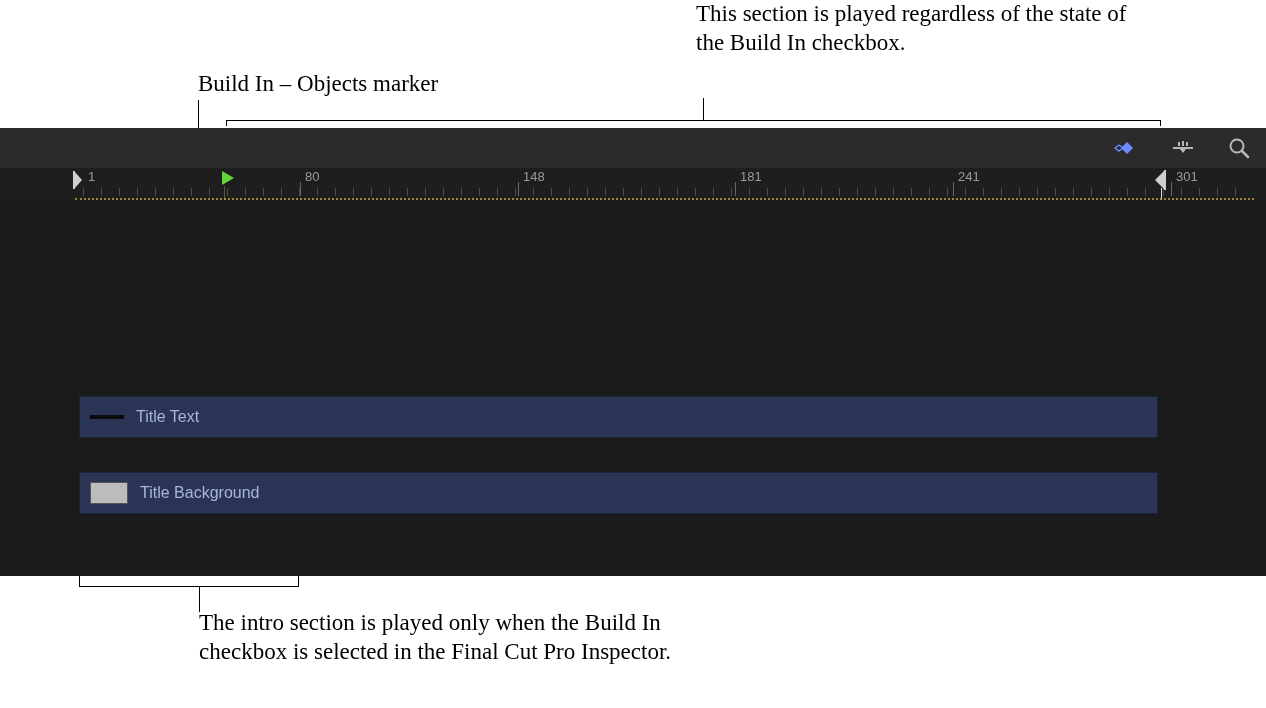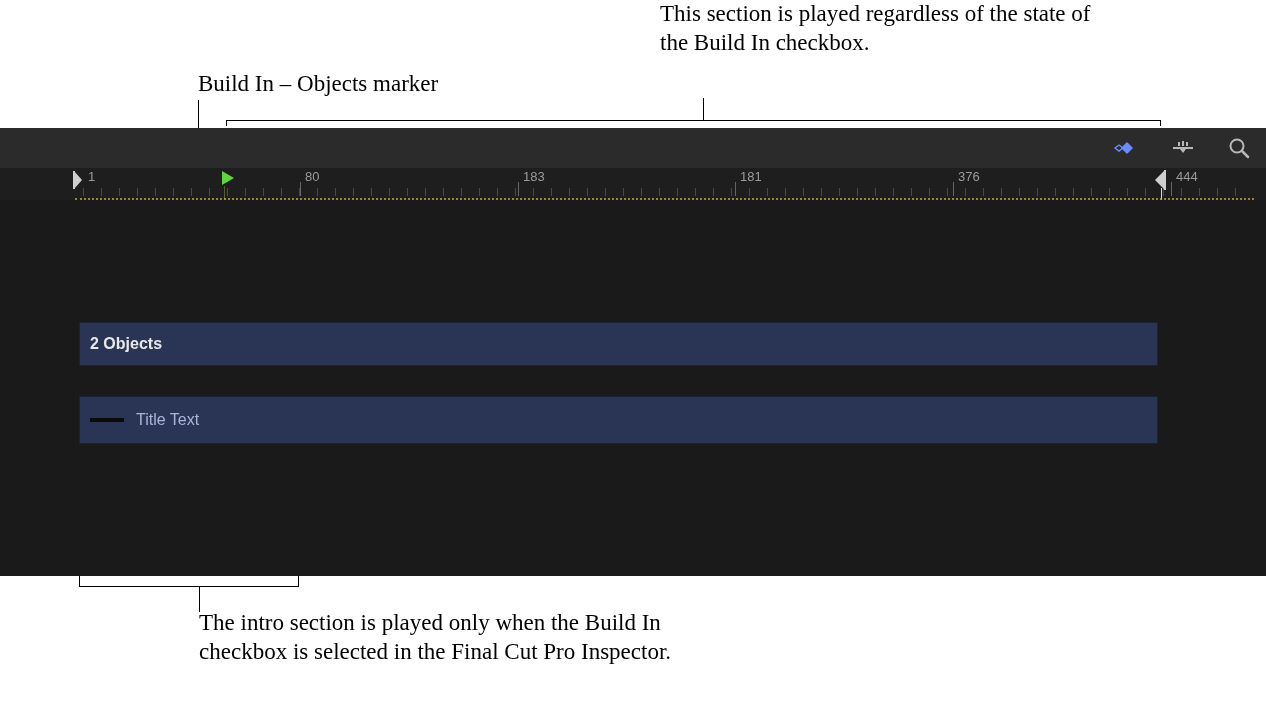--- a/index.html
+++ b/index.html
@@ -126,21 +126,21 @@
   
   .tracks {
     position: absolute;
     left: 0; right: 0;
     top: 72px;
     bottom: 0;
     background: #1a1a1a;
   }
   .track-row {
     position: absolute;
-    height: 48px;
+    height: 42px;
   }
   .bar {
     position: absolute;
     left: 79px;
     right: 108px;
     top: 0; bottom: 0;
     background: var(--track-navy);
     border: 1px solid var(--track-navy-border);
     display: flex;
     align-items: center;
@@ -193,21 +193,21 @@
   .bracket div { position: absolute; background:#000; }
 
   
   svg { display:block; }
 </style>
 </head>
 <body>
 
 <div class="callout" style="left:198px; top:70px; width:430px;">Build In – Objects marker</div>
 
-<div class="callout" style="left:660px; top:0px; width:440px;">This section is played regardless of the state of the Build In checkbox.</div>
+<div class="callout" style="left:696px; top:0px; width:440px;">This section is played regardless of the state of the Build In checkbox.</div>
 
 <div class="callout-line" style="left:198px; top:100px; width:1px; height:86px;"></div>
 
 <div class="bracket" style="left:226px; top:98px; width:935px; height:28px;">
   <div style="left:0; top:22px; width:935px; height:1px;"></div>
   <div style="left:0; top:22px; width:1px; height:6px;"></div>
   <div style="left:934px; top:22px; width:1px; height:6px;"></div>
   <div style="left:477px; top:0; width:1px; height:22px;"></div>
 </div>
 
@@ -300,27 +300,27 @@
         <div class="tick minor" style="left: 1052px;"></div>
         <div class="tick minor" style="left: 1070px;"></div>
         <div class="tick minor" style="left: 1088px;"></div>
         <div class="tick minor" style="left: 1106px;"></div>
         <div class="tick minor" style="left: 1124px;"></div>
         <div class="tick minor" style="left: 1142px;"></div>
         <div class="tick minor" style="left: 1160px;"></div>
         <div class="tick major" style="left: 225px;"></div>
         <div class="tick-label" style="left: 228px;">80</div>
         <div class="tick major" style="left: 443px;"></div>
-        <div class="tick-label" style="left: 446px;">183</div>
+        <div class="tick-label" style="left: 446px;">148</div>
         <div class="tick major" style="left: 660px;"></div>
         <div class="tick-label" style="left: 663px; text-align: center;">181</div>
         <div class="tick major" style="left: 878px;"></div>
-        <div class="tick-label" style="left: 881px;">376</div>
+        <div class="tick-label" style="left: 881px;">241</div>
         <div class="tick major" style="left: 1096px;"></div>
-        <div class="tick-label" style="left: 1099px;">444</div>
+        <div class="tick-label" style="left: 1099px;">301</div>
       </div>
     <div class="ruler-start-marker" style="left:73px;">
       <svg width="12" height="18" viewBox="0 0 12 18">
         <polygon points="1,0 1,18 9,9" fill="#cfcfcf"></polygon>
         <rect x="0" y="0" width="2" height="18" fill="#cfcfcf"></rect>
       </svg>
     </div>
     <div class="tick-label" style="left:86px;">1</div>
   </div>
 
@@ -335,33 +335,34 @@
       <rect x="15" y="0" width="2" height="20" fill="#cfcfcf"></rect>
     </svg>
   </div>
   <div class="playhead-vline" style="left:1161px; top:60px; height:388px;"></div>
 
   <div class="dotted-line"></div>
 
   <div class="tracks">
 
 
-    <div class="track-row" style="top:122px; left:0; right:0; height:44px;">
-      <div class="bar strong" style="height:44px;">
-        <span>2 Objects</span>
-      </div>
-    </div>
 
     <div class="track-row" style="top:196px; left:0; right:0;">
       <div class="bar">
         <span class="swatch black"></span>
         <span>Title Text</span>
       </div>
     </div>
 
+    <div class="track-row" style="top:272px; left:0; right:0;">
+      <div class="bar">
+        <span class="swatch"></span>
+        <span>Title Background</span>
+      </div>
+    </div>
 
   </div>
 </div>
 
 <div class="bracket" style="left:79px; top:576px; width:220px; height:36px;">
   <div style="left:0; top:0; width:1px; height:10px;"></div>
   <div style="left:219px; top:0; width:1px; height:10px;"></div>
   <div style="left:0; top:10px; width:220px; height:1px;"></div>
   <div style="left:120px; top:10px; width:1px; height:26px;"></div>
 </div>

